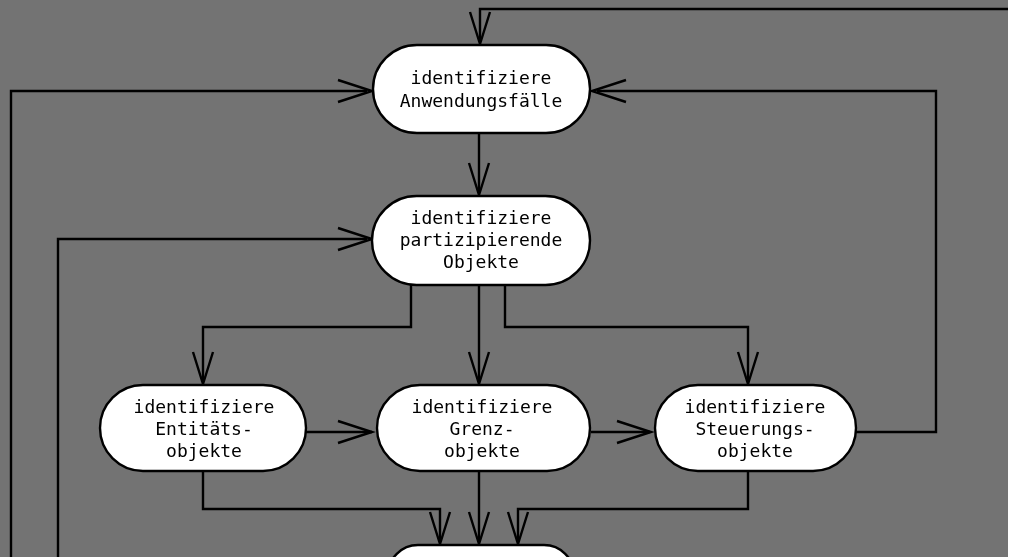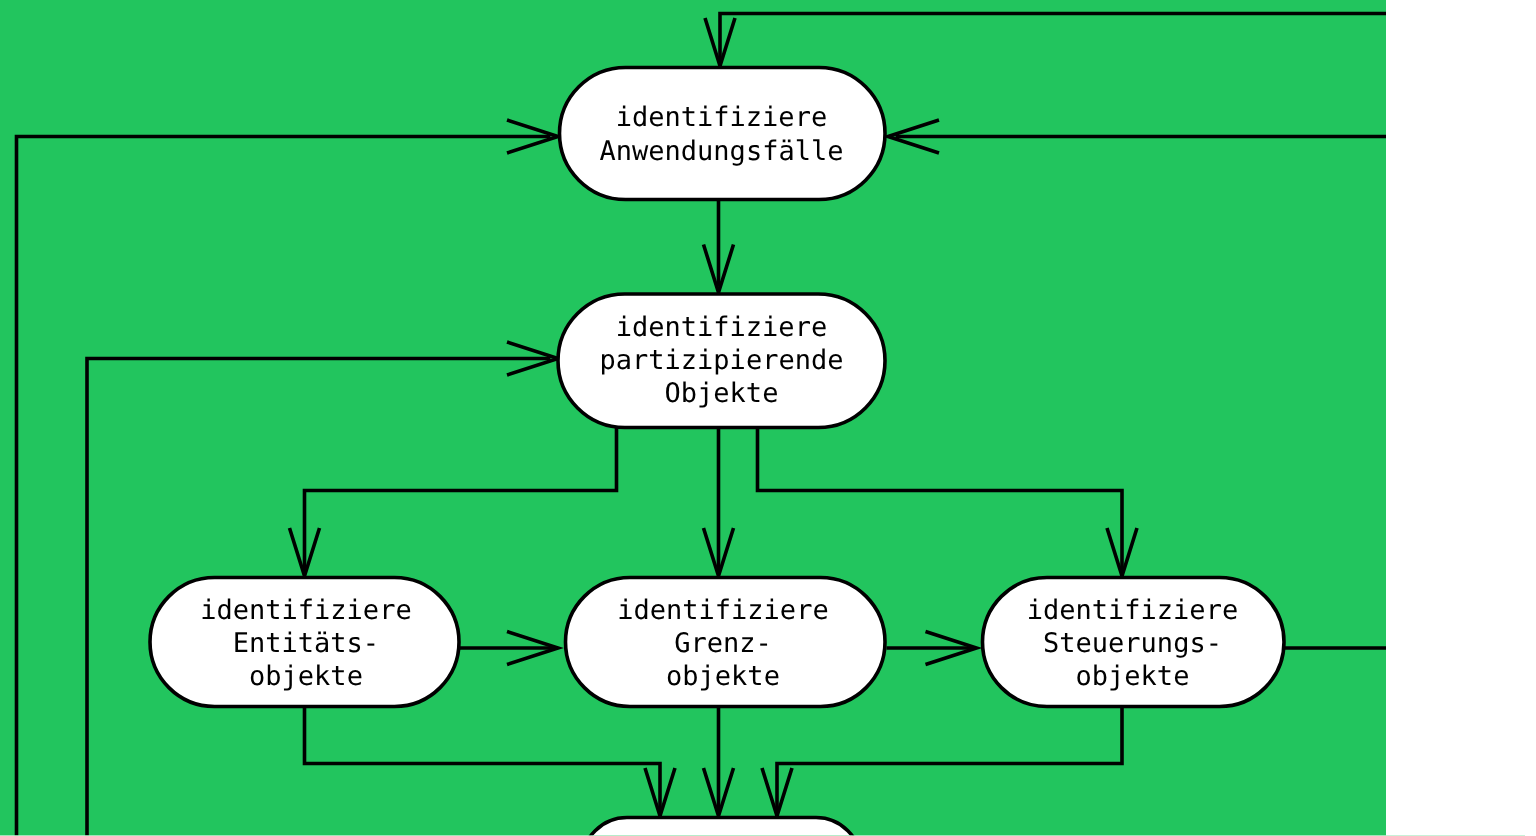--- a/index.html
+++ b/index.html
@@ -2,23 +2,23 @@
 <html><head>
 <meta charset="utf-8">
 <style>
   html, body {
     margin: 0;
     padding: 0;
     background: #ffffff;
   }
   #canvas {
     position: relative;
-    width: 924px;
+    width: 1008px;
     height: 557px;
-    background: #22c55e;
+    background: #737373;
     overflow: hidden;
     font-family: "DejaVu Sans Mono", "Liberation Mono", monospace;
   }
   #flow-svg {
     position: absolute;
     top: 0;
     left: 0;
     width: 1024px;
     height: 557px;
   }

